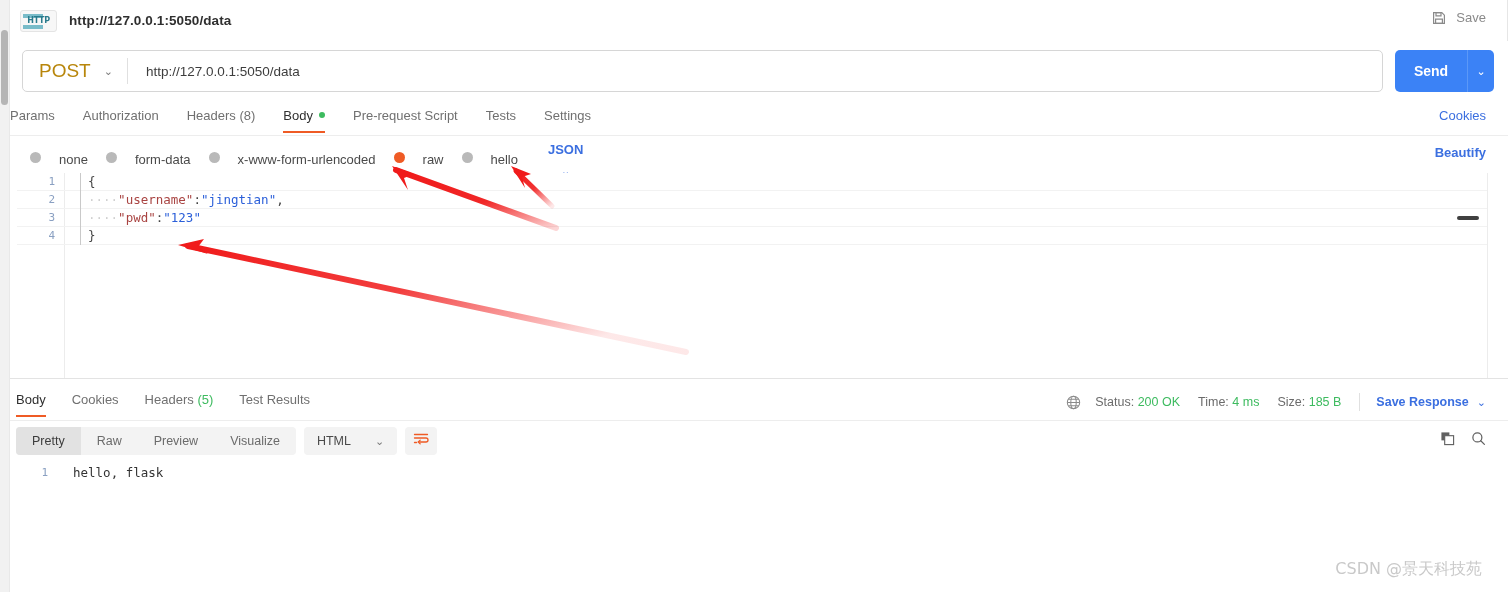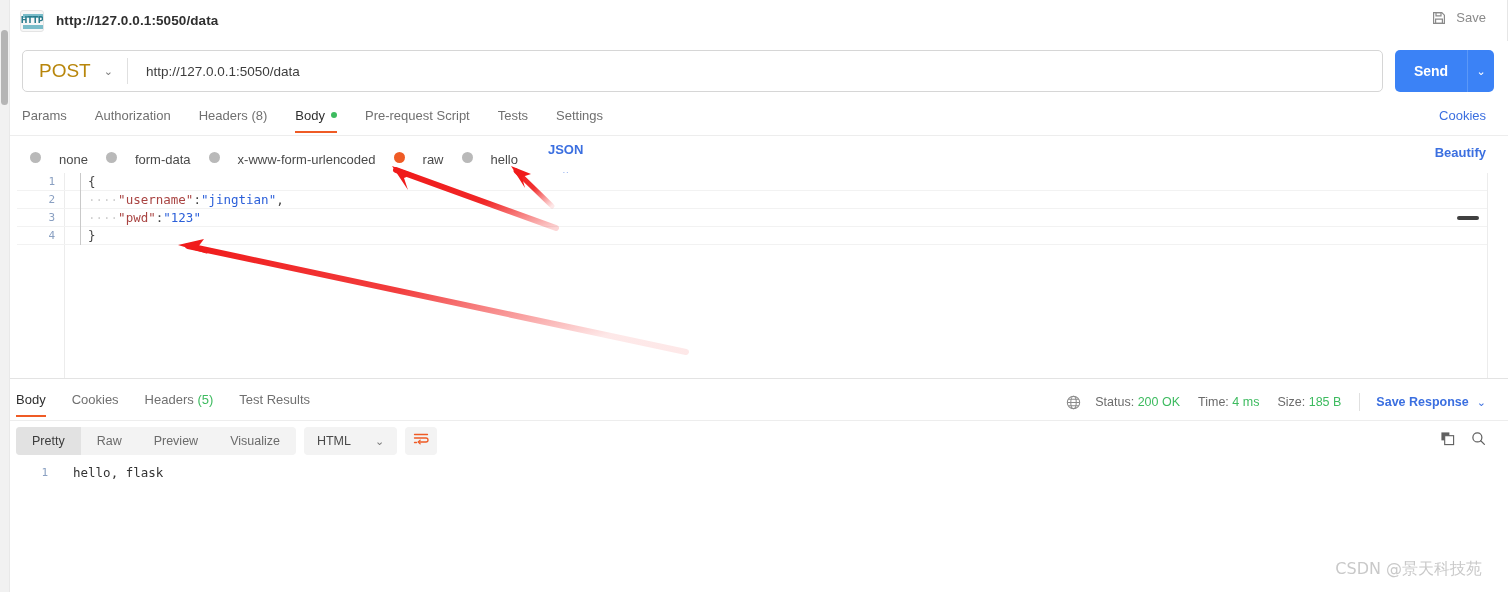--- a/index.html
+++ b/index.html
@@ -27,21 +27,21 @@
   }
 
   
   .titlebar {
     position: absolute; left: 10px; top: 0; width: 1498px; height: 41px;
     background: #ffffff;
     display: flex; align-items: center;
   }
   .http-icon {
     margin-left: 10px;
-    width: 24px; height: 22px;
+    width: 37px; height: 22px;
     background: #f7f7f7;
     border: 1px solid #e4e4e4;
     border-radius: 3px;
     display: flex; align-items: center; justify-content: center;
     position: relative;
     overflow: hidden;
     text-align: center;
   }
   .http-icon .band {
     position: absolute; left: 2px; width: 20px; height: 4px; background: #79bcc9;
@@ -104,21 +104,21 @@
     color: #fff; font-size: 14px; font-weight: 700;
   }
   .send-div { width: 1px; background: #5b98f8; }
   .send-chev {
     width: 26px; display: flex; align-items: center; justify-content: center;
     color: #fff; font-size: 11px;
   }
 
   
   .reqtabs {
-    position: absolute; left: 22px; top: 104px;
+    position: absolute; left: 10px; top: 104px;
     display: flex; align-items: flex-start; gap: 0;
   }
   .rtab {
     position: relative;
     padding: 4px 0 10px 0; margin-right: 28px;
     font-size: 13px; color: #707070; cursor: pointer; white-space: nowrap;
   }
   .rtab.active { color: #2f2f2f; }
   .rtab.active::after {
     content: ""; position: absolute; left: 0; right: 0; bottom: 0;

